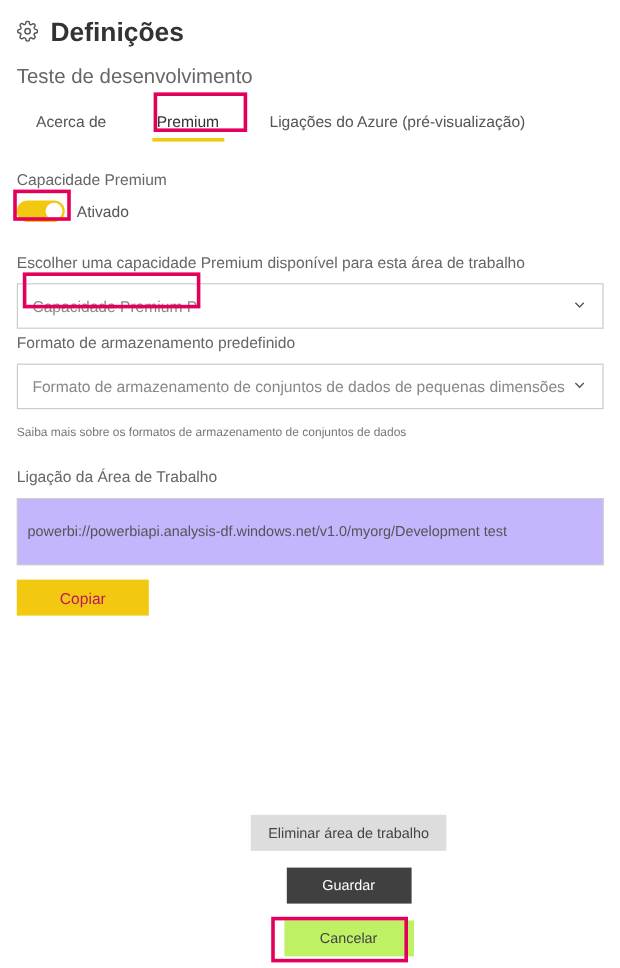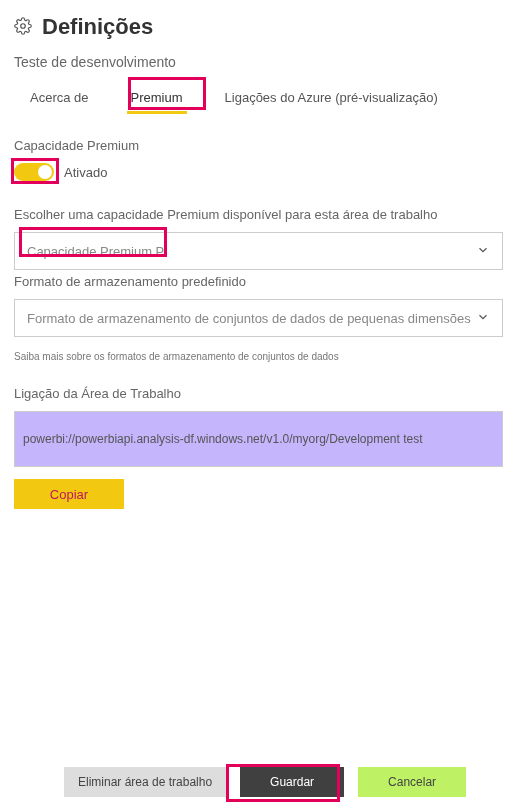--- a/index.html
+++ b/index.html
@@ -27,21 +27,21 @@
       height: 18px;
       color: #555;
     }
     .title {
       font-size: 22px;
       font-weight: 700;
       color: #333;
     }
     .subtitle {
       color: #666;
-      font-size: 14px;
+      font-size: 17px;
       margin-bottom: 14px;
     }
     .tabs {
       display: flex;
       gap: 34px;
       border-bottom: 1px solid transparent;
       margin-bottom: 24px;
       padding-left: 12px;
     }
     .tab {
@@ -156,20 +156,21 @@
       text-align: center;
     }
     .footer {
       position: absolute;
       left: 0; right: 0; bottom: 10px;
       display: flex;
       align-items: center;
       justify-content: flex-start;
       gap: 14px;
       padding-left: 64px;
+      flex-direction: column;
     }
     .btn {
       height: 30px;
       border: none;
       font-size: 12px;
       cursor: pointer;
       padding: 0 14px;
     }
     .btn-grey {
       background: #ddd;

